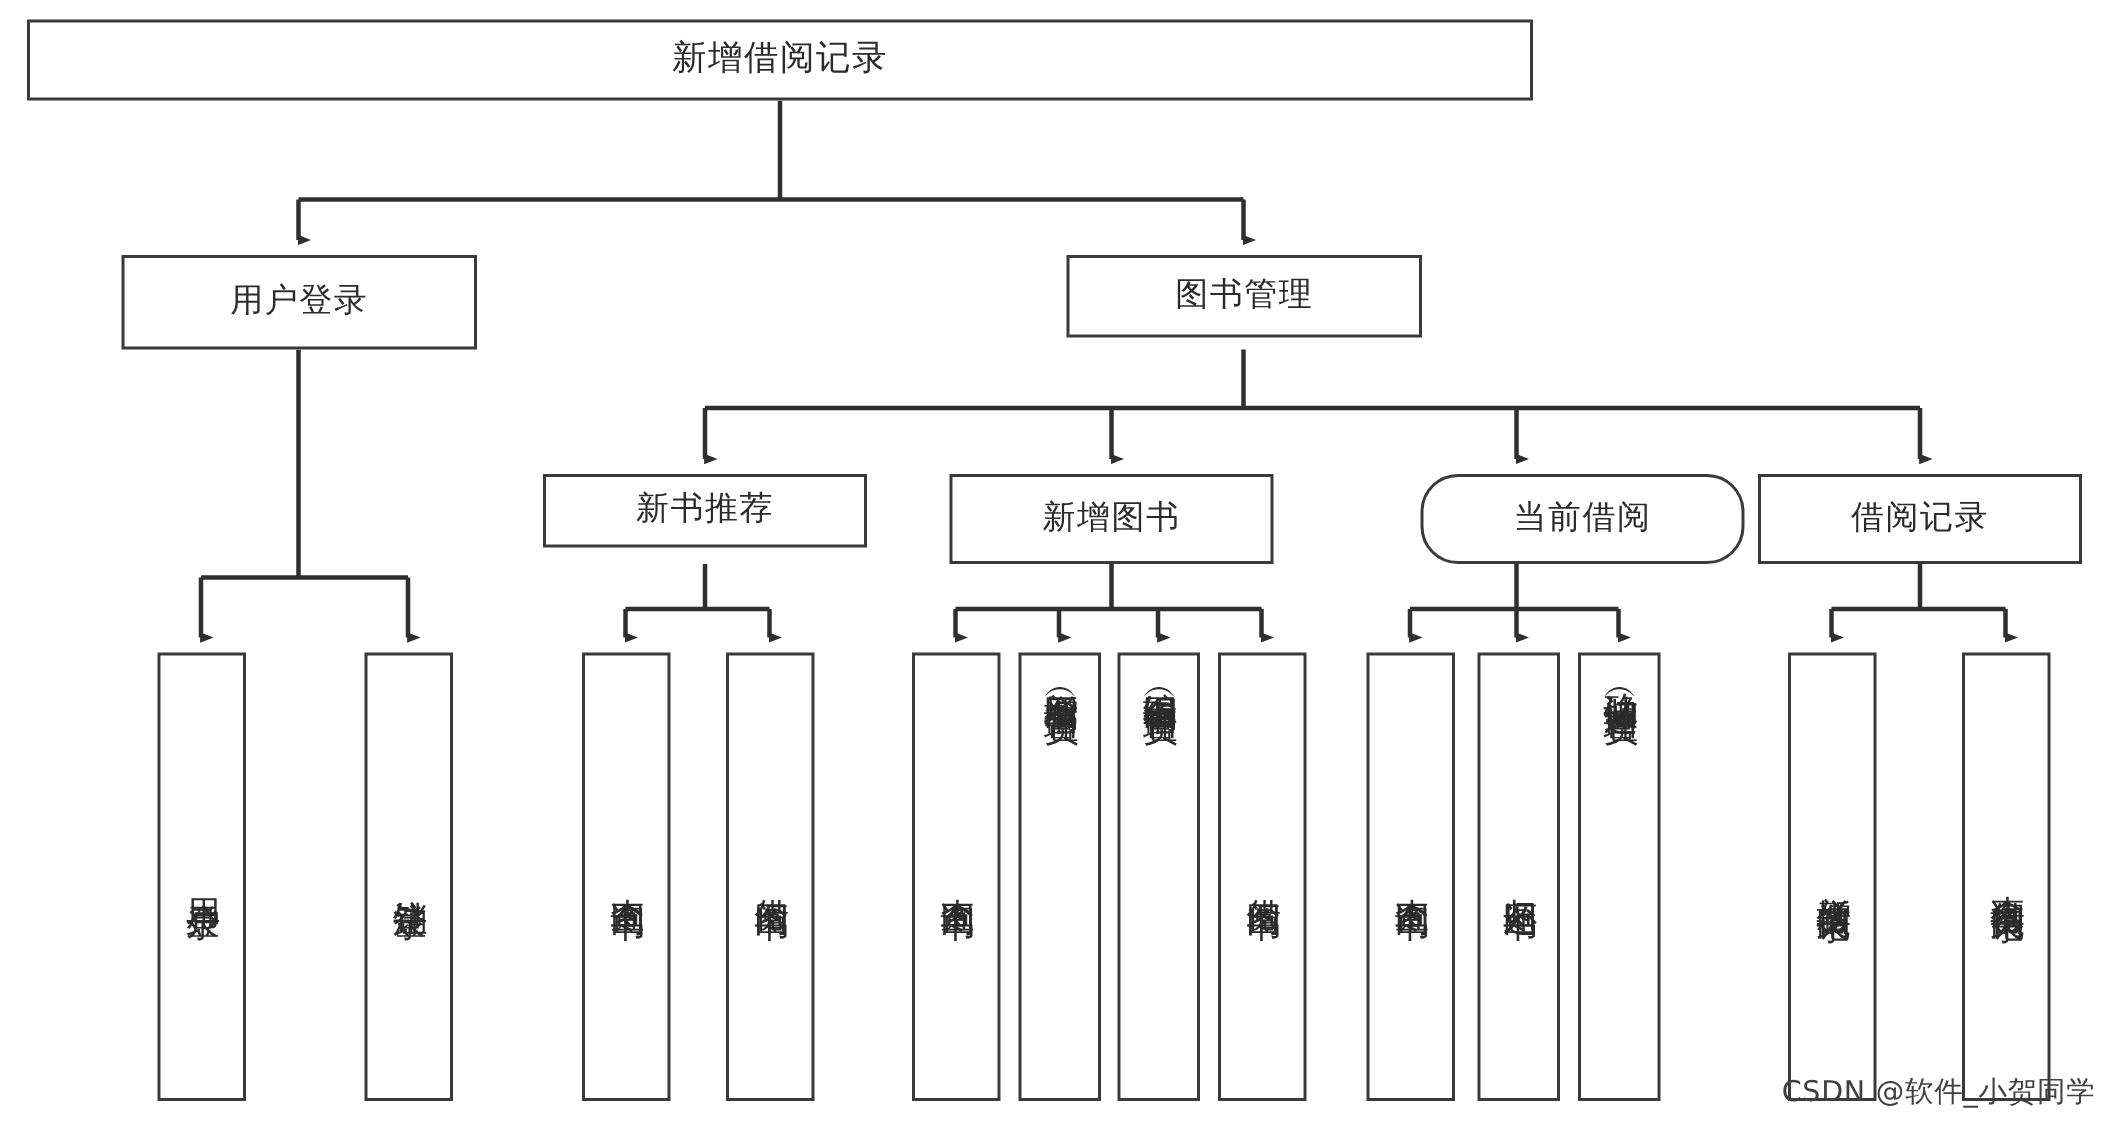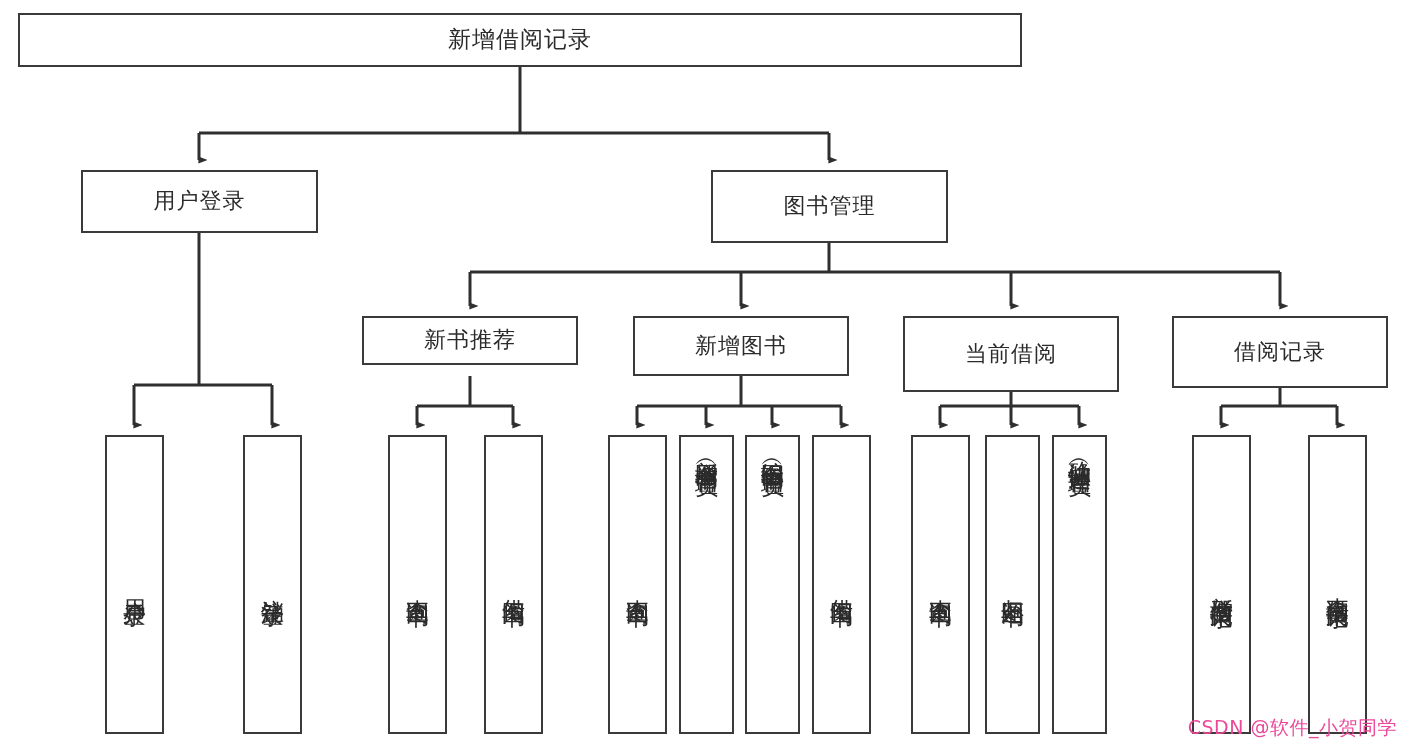--- a/index.html
+++ b/index.html
@@ -64,21 +64,21 @@
   }
   .node-v.center-v {
     align-items: center;
     padding-top: 0;
   }
   #watermark {
     position: absolute;
     right: 8px;
     bottom: 6px;
     font-size: 19px;
-    color: #ec4899;
+    color: #404040;
     letter-spacing: 0.5px;
     white-space: nowrap;
     user-select: none;
   }
 </style>
 </head>
 <body>
 
 <div id="diagram-root">
 
@@ -144,34 +144,34 @@
     </g>
   </svg>
 
   <div class="node node-h node-root" style="left:18px; top:13px; width:1004px; height:54px;">
     <span class="node-label">新增借阅记录</span>
   </div>
 
   <div class="node node-h" style="left:81px; top:170px; width:237px; height:63px;">
     <span class="node-label">用户登录</span>
   </div>
-  <div class="node node-h" style="left:711px; top:170px; width:237px; height:73px;">
+  <div class="node node-h" style="left:711px; top:170px; width:237px; height:55px;">
     <span class="node-label">图书管理</span>
   </div>
 
   <div class="node node-h" style="left:362px; top:316px; width:216px; height:49px;">
     <span class="node-label">新书推荐</span>
   </div>
   <div class="node node-h" style="left:633px; top:316px; width:216px; height:60px;">
     <span class="node-label">新增图书</span>
   </div>
-  <div class="node node-h" style="left:903px; top:316px; width:216px; height:76px;">
+  <div class="node node-h" style="left:947px; top:316px; width:216px; height:60px;border-radius:25px;">
     <span class="node-label">当前借阅</span>
   </div>
-  <div class="node node-h" style="left:1172px; top:316px; width:216px; height:72px;">
+  <div class="node node-h" style="left:1172px; top:316px; width:216px; height:60px;">
     <span class="node-label">借阅记录</span>
   </div>
 
   <div class="node node-v center-v" style="left:105px; top:435px; width:59px; height:299px;">
     <span class="node-label">用户登录</span>
   </div>
   <div class="node node-v center-v" style="left:243px; top:435px; width:59px; height:299px;">
     <span class="node-label">注销登录</span>
   </div>
 

